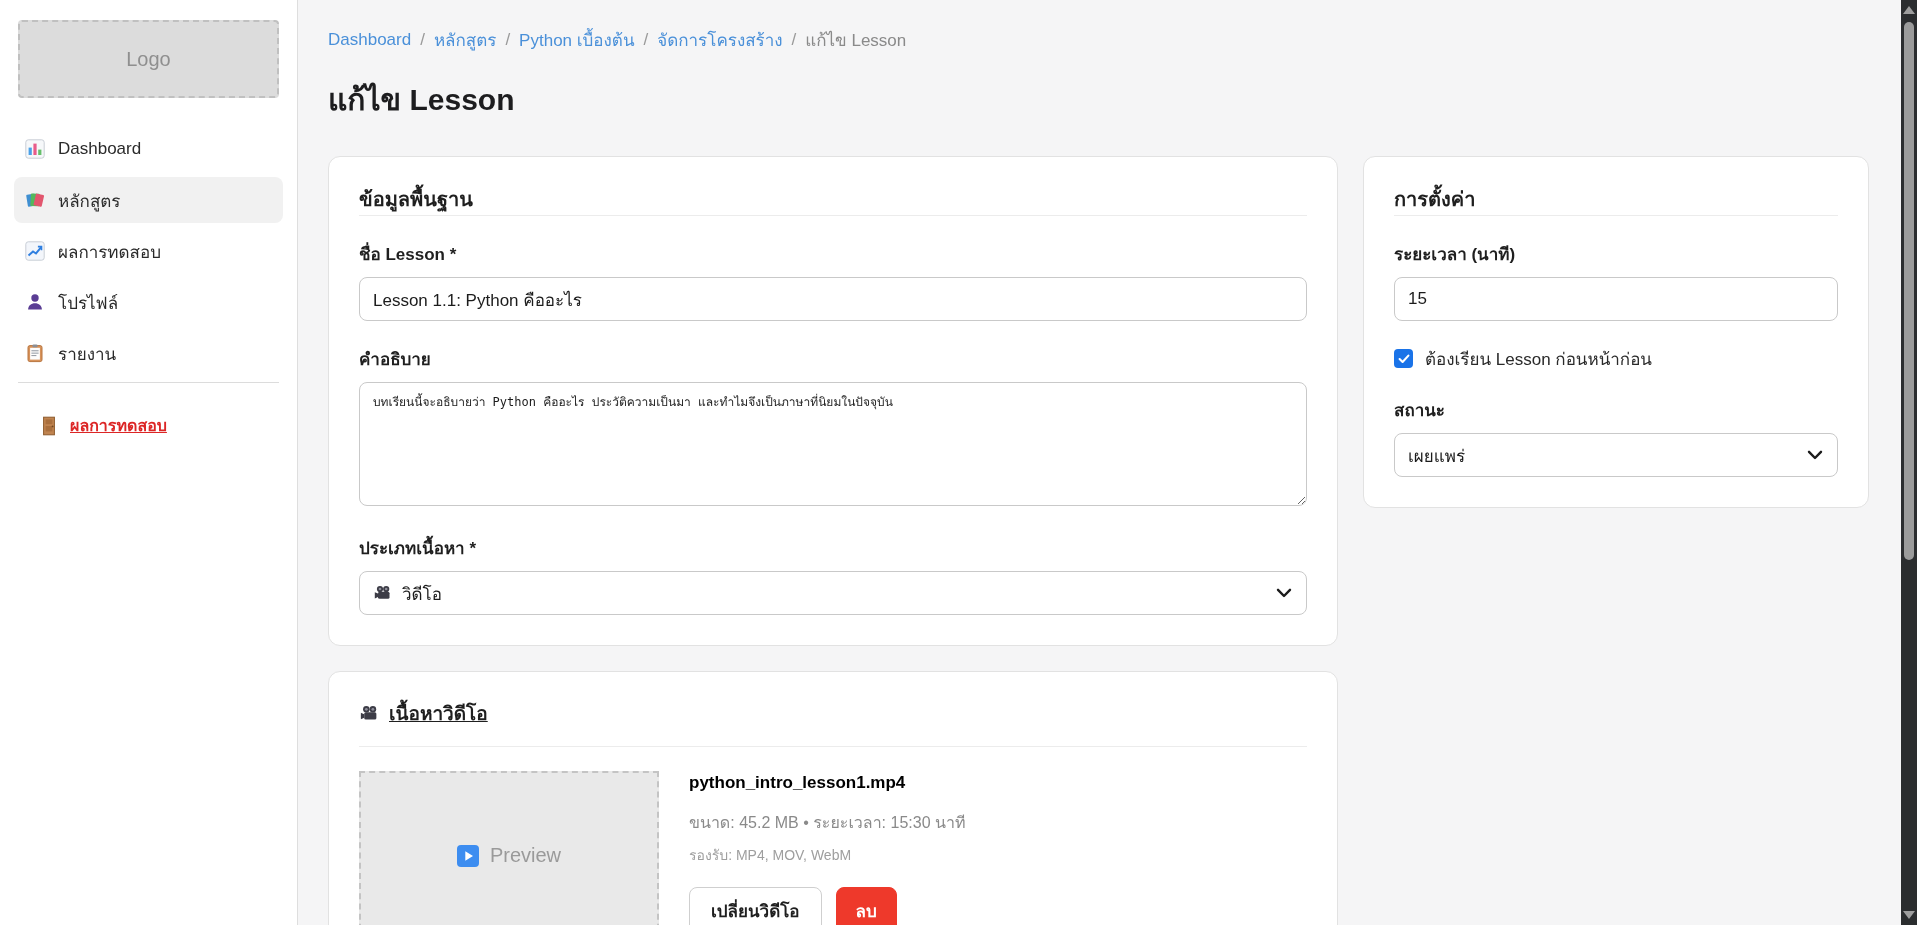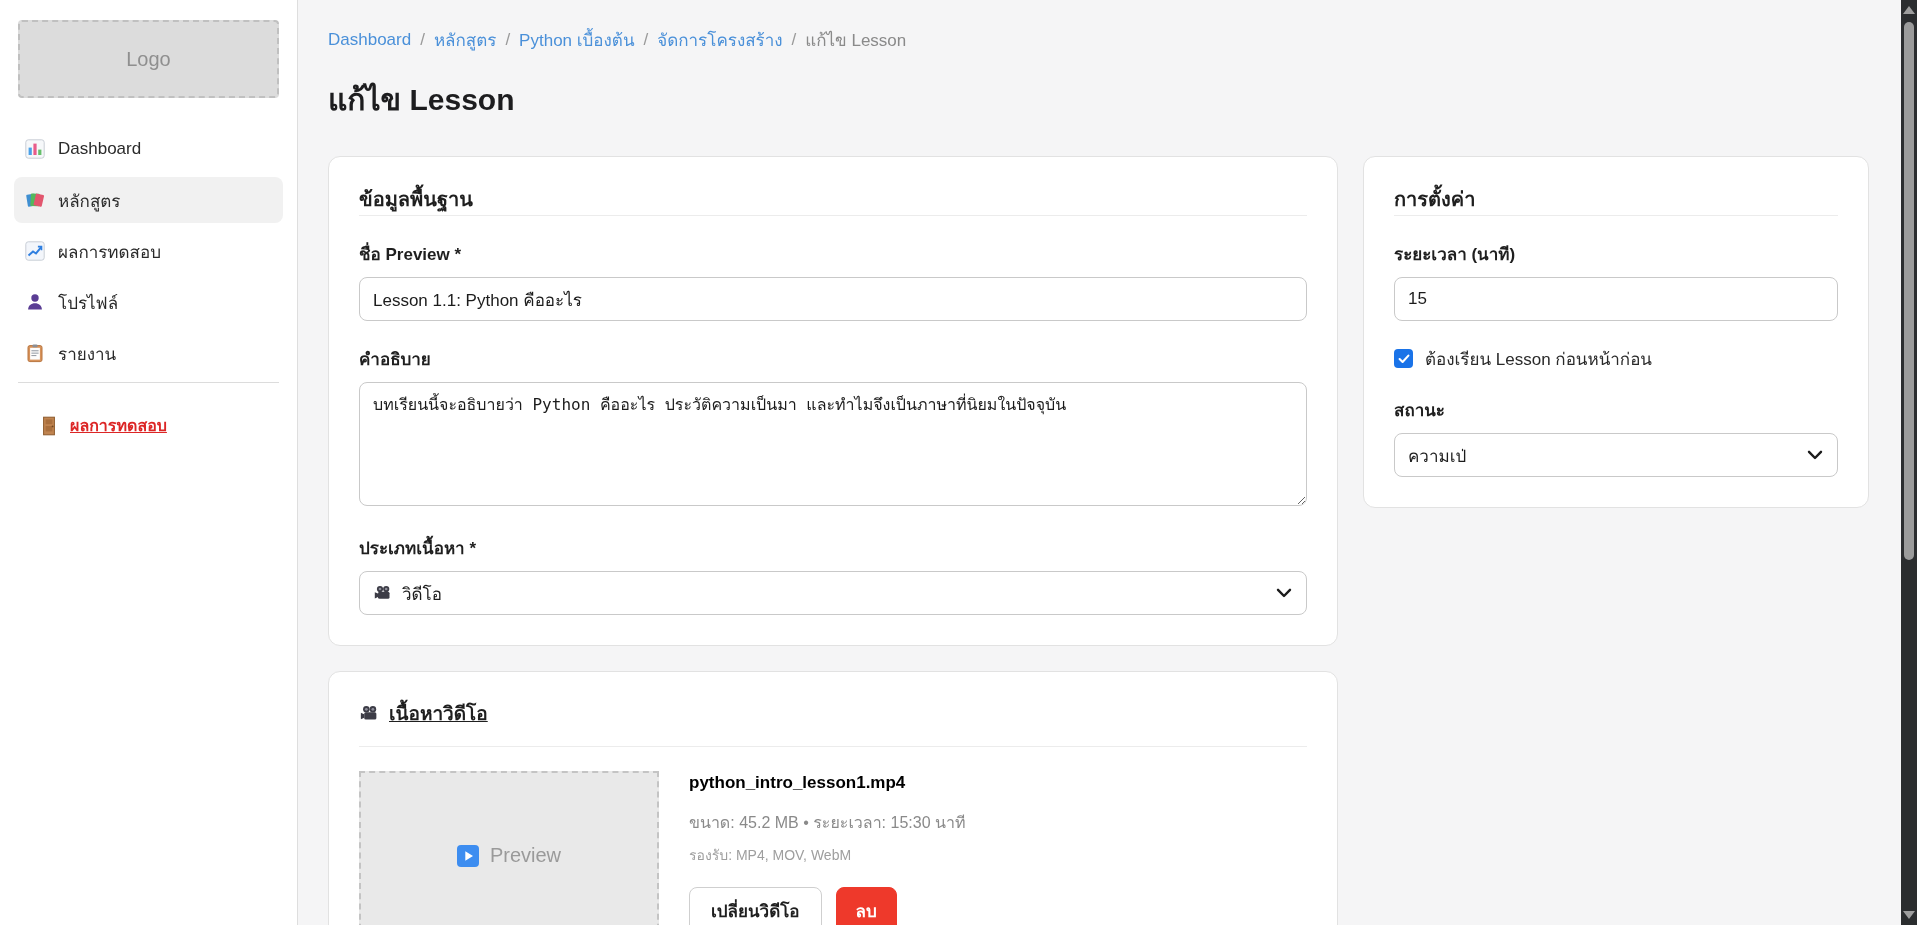--- a/index.html
+++ b/index.html
@@ -67,21 +67,21 @@
   }
   .form-group { margin-top:24px; }
   .field-label { display:block; font-size:17px; font-weight:bold; color:#1f1f1f; margin-bottom:10px; }
   .text-input {
     width:100%; height:44px; border:1px solid #c9c9c9; border-radius:8px;
     padding:0 13px; font-size:17px; color:#1c1c1c; background:#fff;
     font-family:"Liberation Sans","DejaVu Sans",sans-serif; outline:none;
   }
   .textarea {
     width:100%; height:124px; border:1px solid #c9c9c9; border-radius:8px;
-    padding:10px 13px; font-size:16px; color:#1c1c1c; background:#fff;
+    padding:10px 13px; font-size:12px; color:#1c1c1c; background:#fff;
     font-family:"DejaVu Sans Mono","Liberation Mono",monospace;
     resize:vertical; outline:none; line-height:1.5;
   }
   .select-box {
     position:relative; height:44px; border:1px solid #c9c9c9; border-radius:8px;
     background:#fff; display:flex; align-items:center; gap:9px;
     padding:0 42px 0 13px; font-size:17px; color:#1c1c1c; cursor:pointer;
   }
   .select-box .chevron { position:absolute; right:14px; top:50%; transform:translateY(-50%); display:flex; }
 
@@ -220,21 +220,21 @@
   <h1 class="page-title">แก้ไข Lesson</h1>
 
   <div class="content-row">
 
     <div class="col-main">
 
       <section class="card">
         <div class="card-title">ข้อมูลพื้นฐาน</div>
 
         <div class="form-group">
-          <label class="field-label">ชื่อ Preview *</label>
+          <label class="field-label">ชื่อ Lesson *</label>
           <input class="text-input" type="text" value="Lesson 1.1: Python คืออะไร" style="">
         </div>
 
         <div class="form-group">
           <label class="field-label">คำอธิบาย</label>
           <textarea class="textarea" style="">บทเรียนนี้จะอธิบายว่า Python คืออะไร ประวัติความเป็นมา และทำไมจึงเป็นภาษาที่นิยมในปัจจุบัน</textarea>
         </div>
 
         <div class="form-group">
           <label class="field-label">ประเภทเนื้อหา *</label>
@@ -312,21 +312,21 @@
             <svg width="12" height="10" viewBox="0 0 12 10">
                 <path d="M1.6 5 L4.6 8 L10.4 1.6" stroke="#ffffff" stroke-width="2.1" fill="none" stroke-linecap="round" stroke-linejoin="round"></path>
               </svg>
           </span>
           <span class="check-label">ต้องเรียน Lesson ก่อนหน้าก่อน</span>
         </div>
 
         <div class="form-group">
           <label class="field-label">สถานะ</label>
           <div class="select-box">
-            <span>ความเป่</span>
+            <span>เผยแพร่</span>
             <span class="chevron">
               <svg width="16" height="10" viewBox="0 0 16 10">
                   <path d="M2 1.8 L8 8 L14 1.8" stroke="#1c1c1c" stroke-width="2.4" fill="none" stroke-linecap="round" stroke-linejoin="round"></path>
                 </svg>
             </span>
           </div>
         </div>
       </section>
     </div>
   </div>

